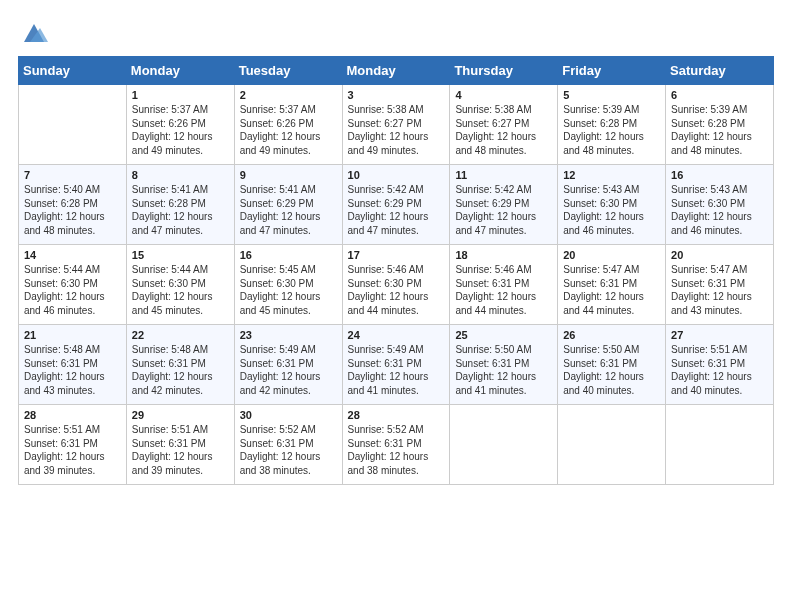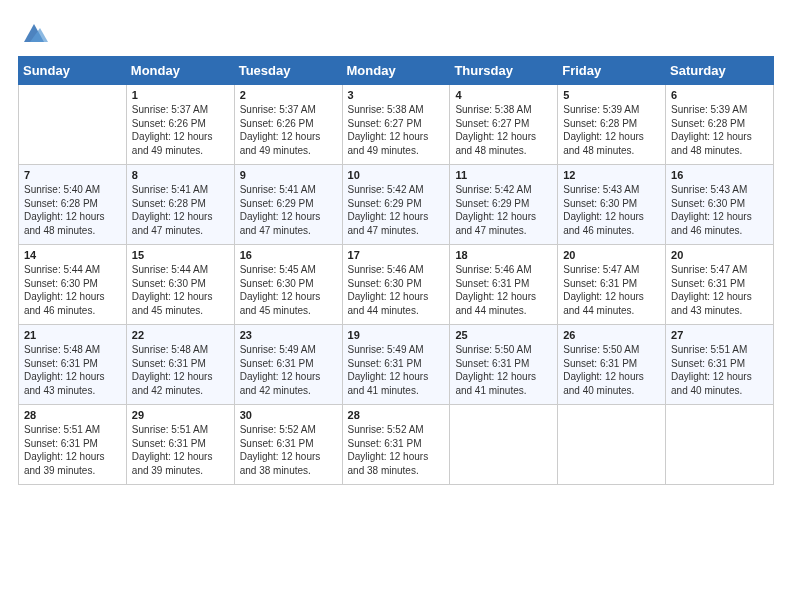--- a/index.html
+++ b/index.html
@@ -291,21 +291,21 @@
             <span class="cell-line">and 42 minutes.</span>
           </td>
           <td>
             <span class="day-num">23</span>
             <span class="cell-line">Sunrise: 5:49 AM</span>
             <span class="cell-line">Sunset: 6:31 PM</span>
             <span class="cell-line">Daylight: 12 hours</span>
             <span class="cell-line">and 42 minutes.</span>
           </td>
           <td>
-            <span class="day-num">19</span>
+            <span class="day-num">24</span>
             <span class="cell-line">Sunrise: 5:49 AM</span>
             <span class="cell-line">Sunset: 6:31 PM</span>
             <span class="cell-line">Daylight: 12 hours</span>
             <span class="cell-line">and 41 minutes.</span>
           </td>
           <td>
             <span class="day-num">25</span>
             <span class="cell-line">Sunrise: 5:50 AM</span>
             <span class="cell-line">Sunset: 6:31 PM</span>
             <span class="cell-line">Daylight: 12 hours</span>

